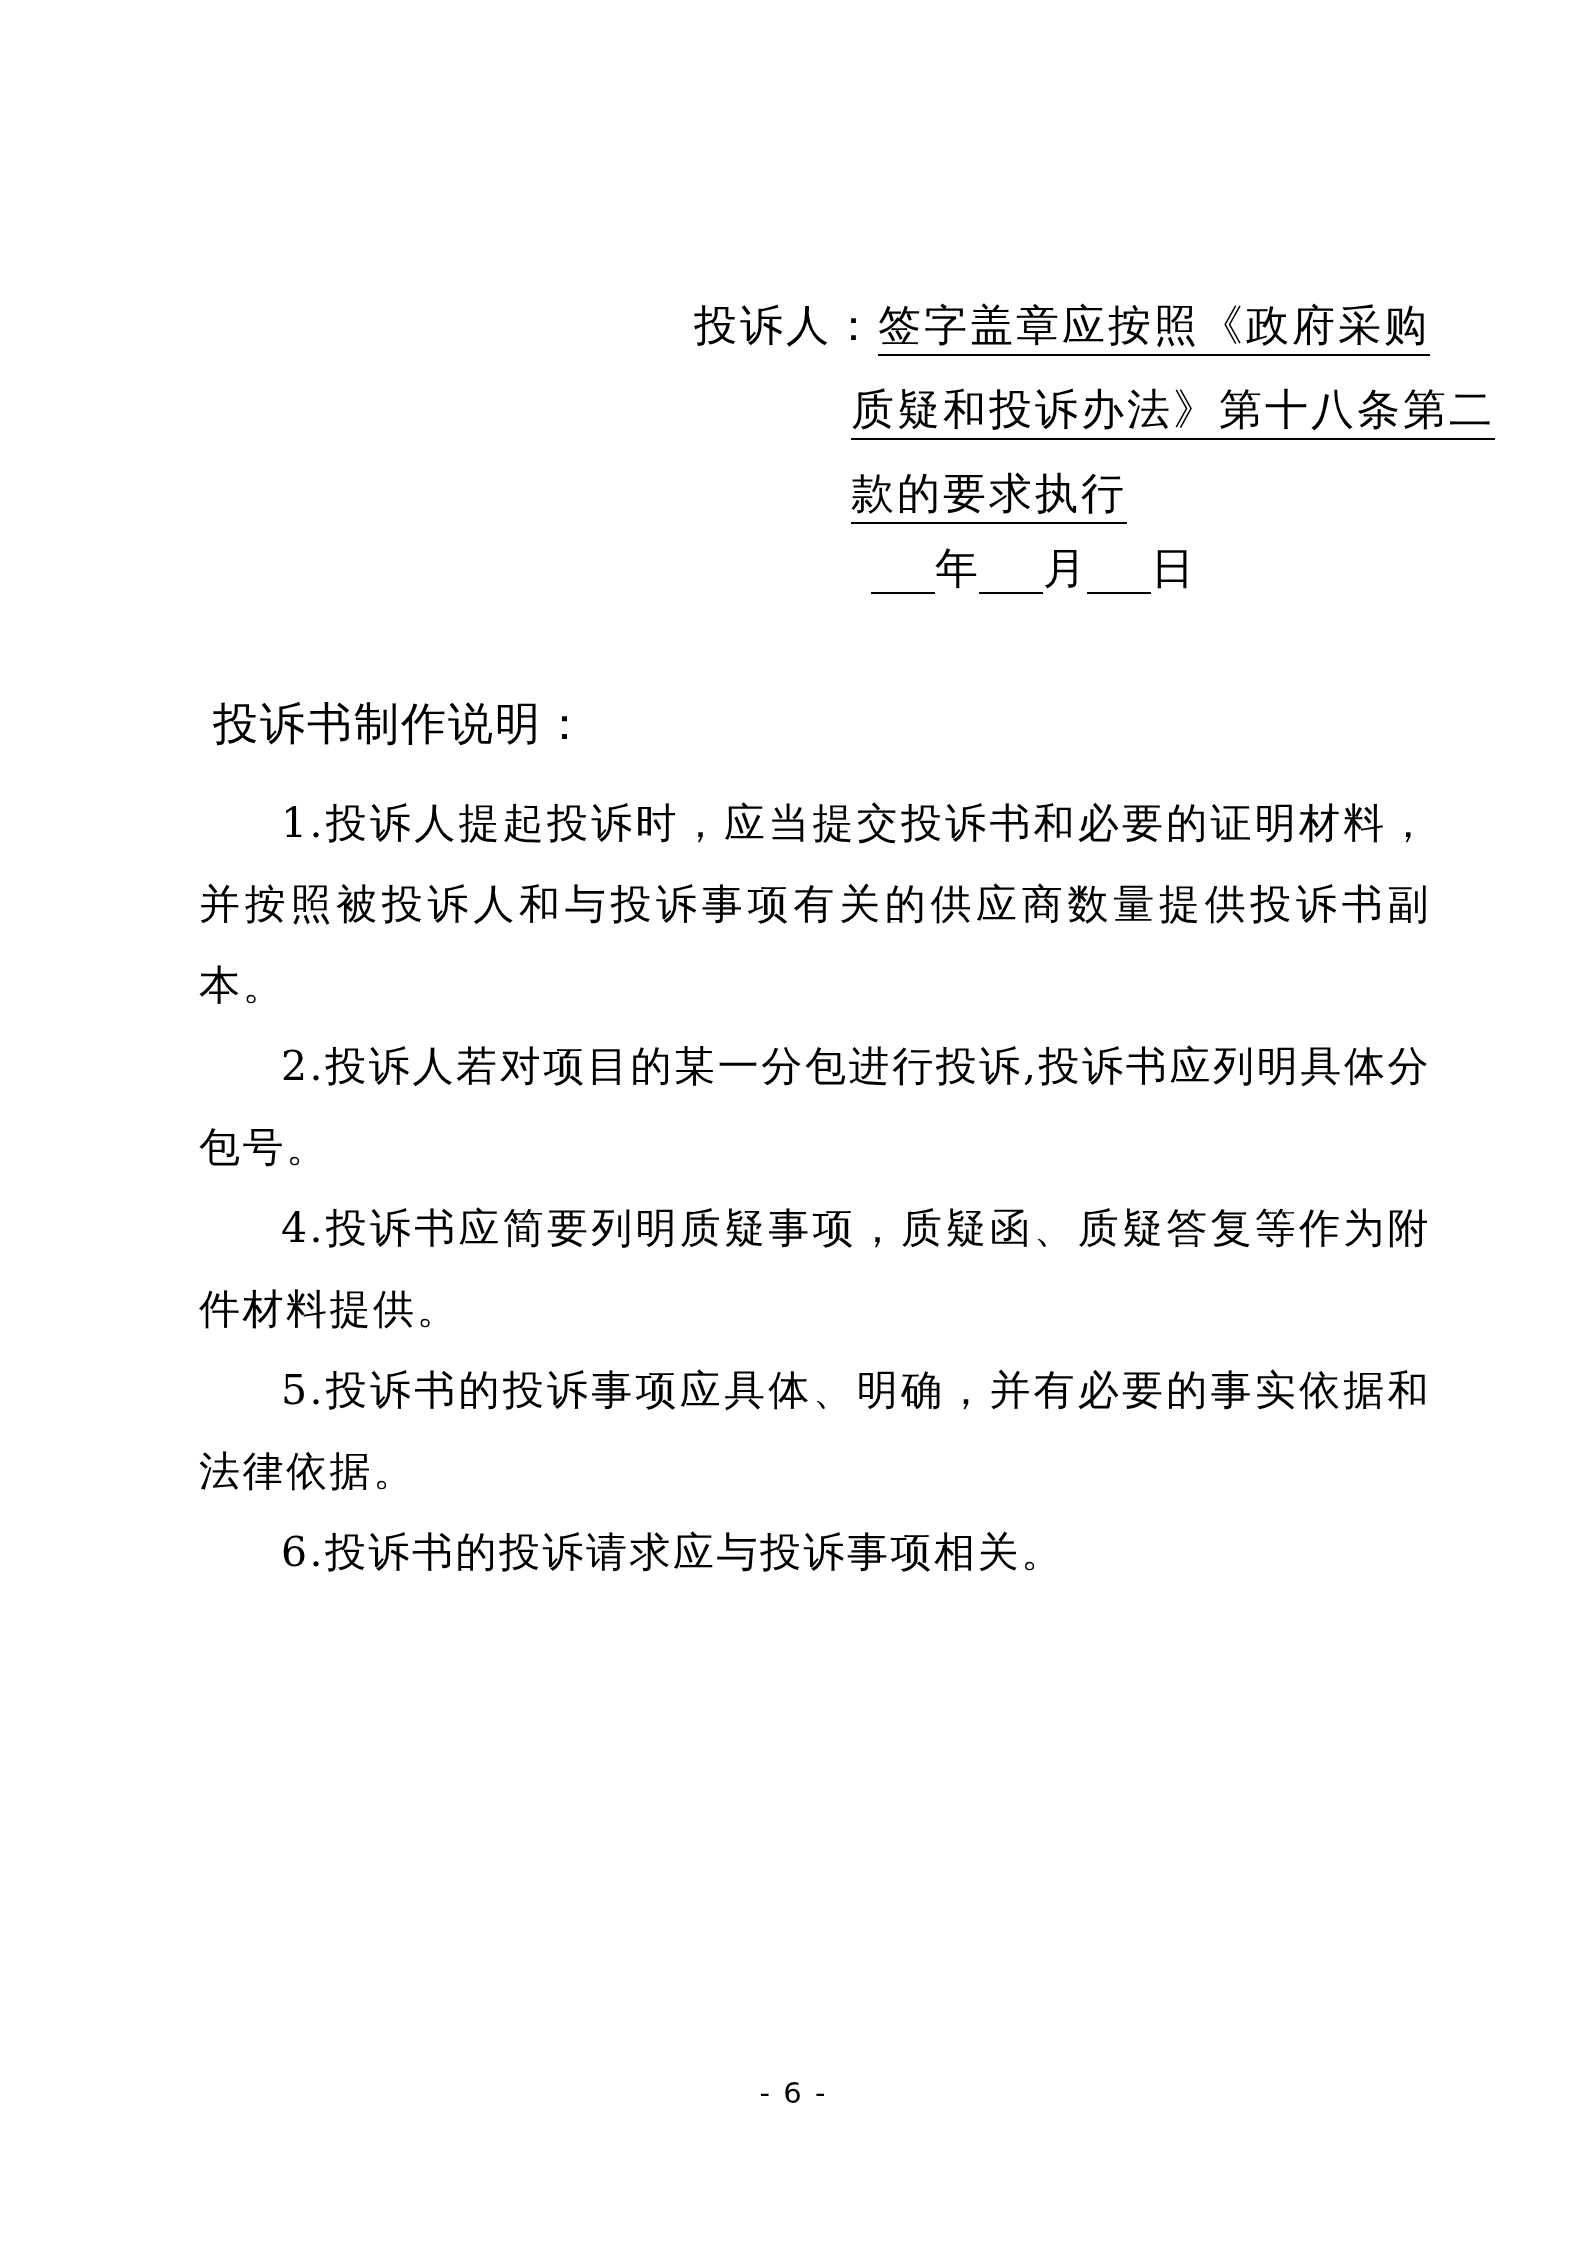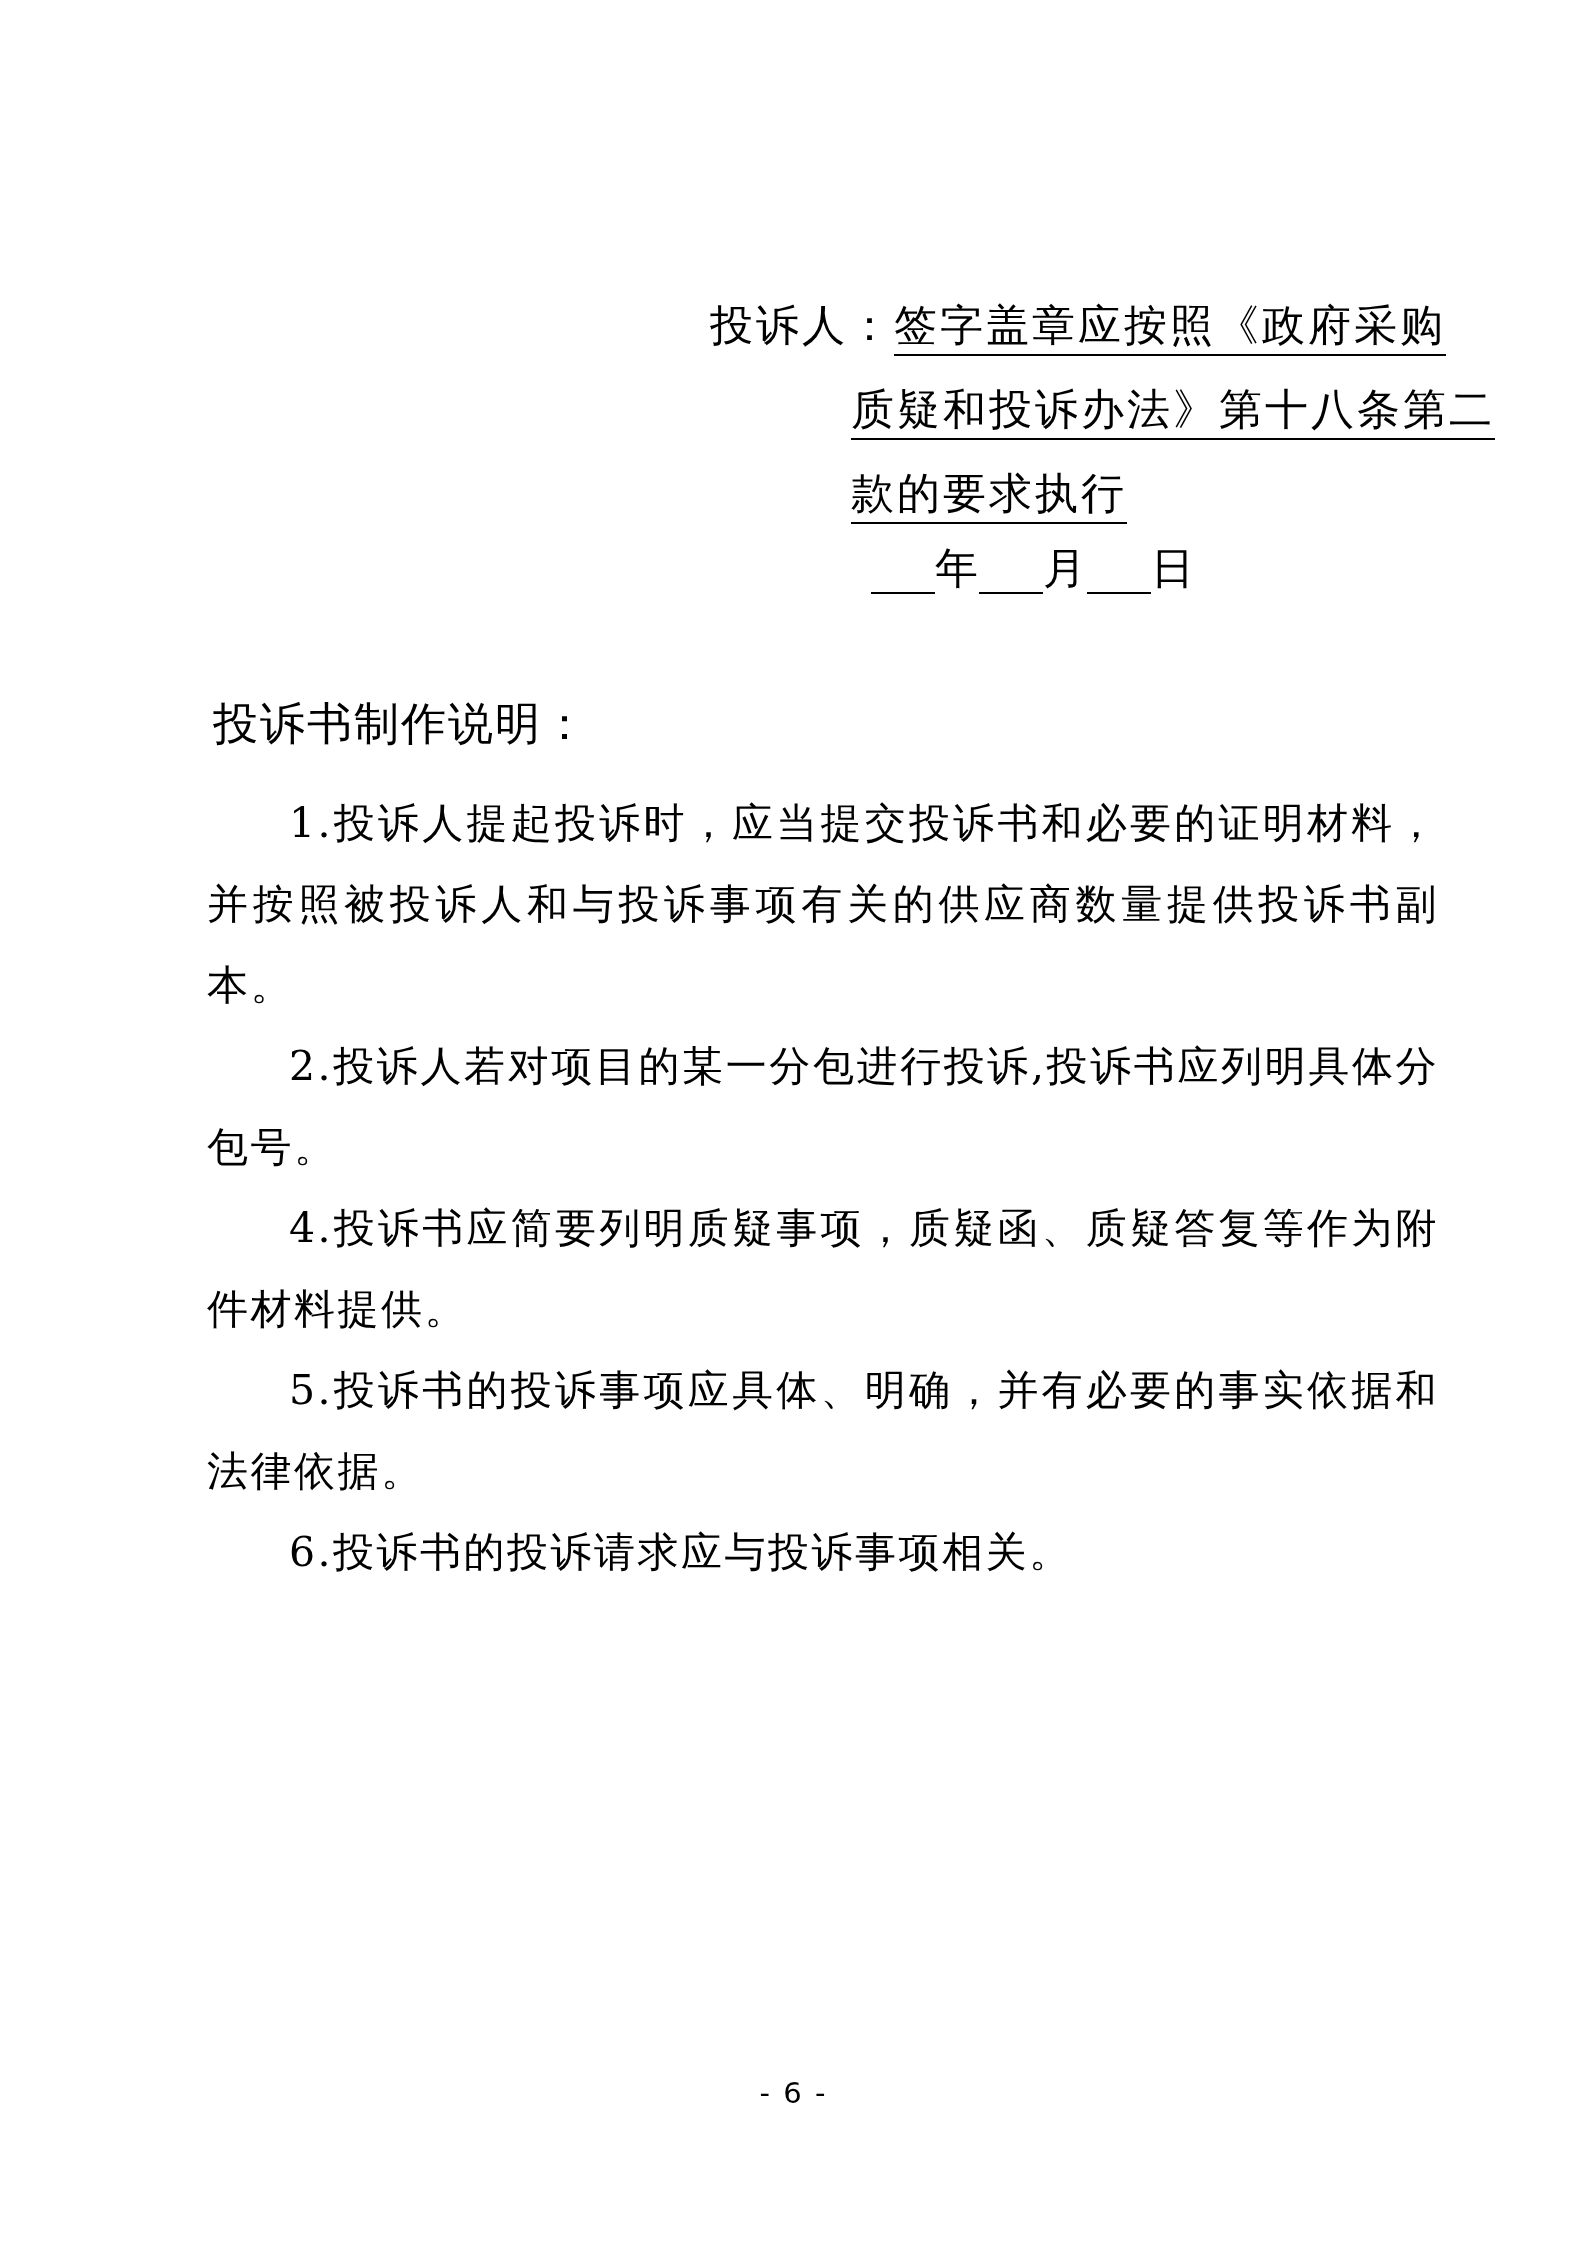--- a/index.html
+++ b/index.html
@@ -17,21 +17,21 @@
     overflow: hidden;
   }
   
   .sig-line {
     position: absolute;
     font-size: 43px;
     line-height: 1.18;
     letter-spacing: 3px;
     white-space: nowrap;
   }
-  .sig-line-1 { top: 300px; left: 710px; }
+  .sig-line-1 { top: 300px; left: 694px; }
   .sig-line-2 { top: 384px; left: 851px; }
   .sig-line-3 { top: 468px; left: 851px; }
   .underlined {
     border-bottom: 2px solid #000000;
     padding-bottom: 3px;
     display: inline-block;
   }
   .date-line {
     position: absolute;
     top: 543px;
@@ -57,21 +57,21 @@
     font-family: "DejaVu Sans", "Liberation Sans", sans-serif;
     font-weight: normal;
     font-size: 45px;
     letter-spacing: 2px;
     white-space: nowrap;
   }
   
   .instructions {
     position: absolute;
     top: 783px;
-    left: 207px;
+    left: 199px;
     width: 1232px;
   }
   .instructions p {
     margin: 0;
     font-size: 41px;
     line-height: 81px;
     letter-spacing: 2.5px;
     text-indent: 2em;
     text-align: justify;
   }

